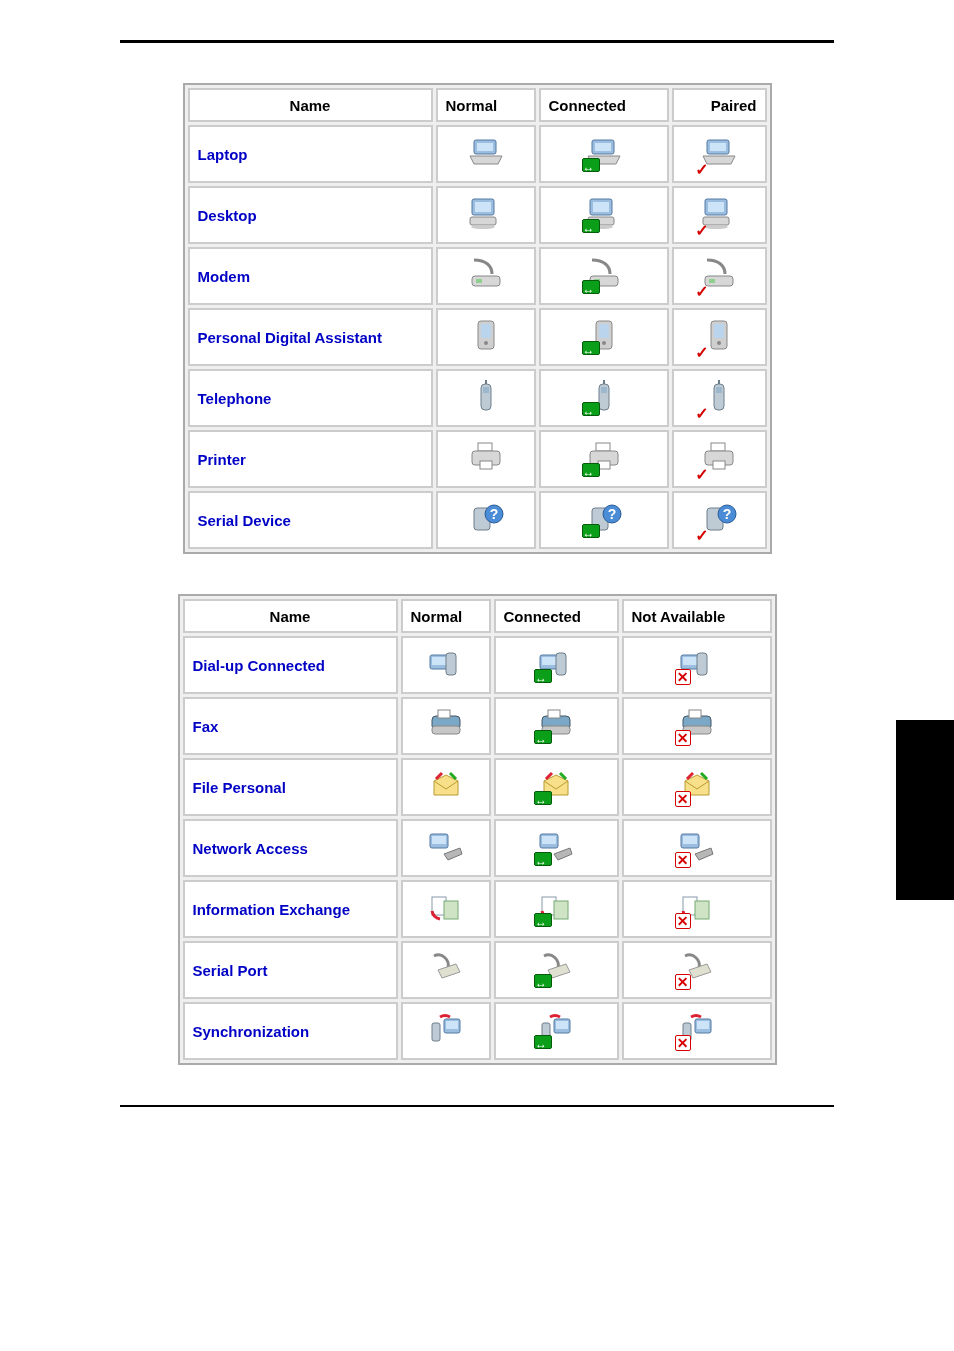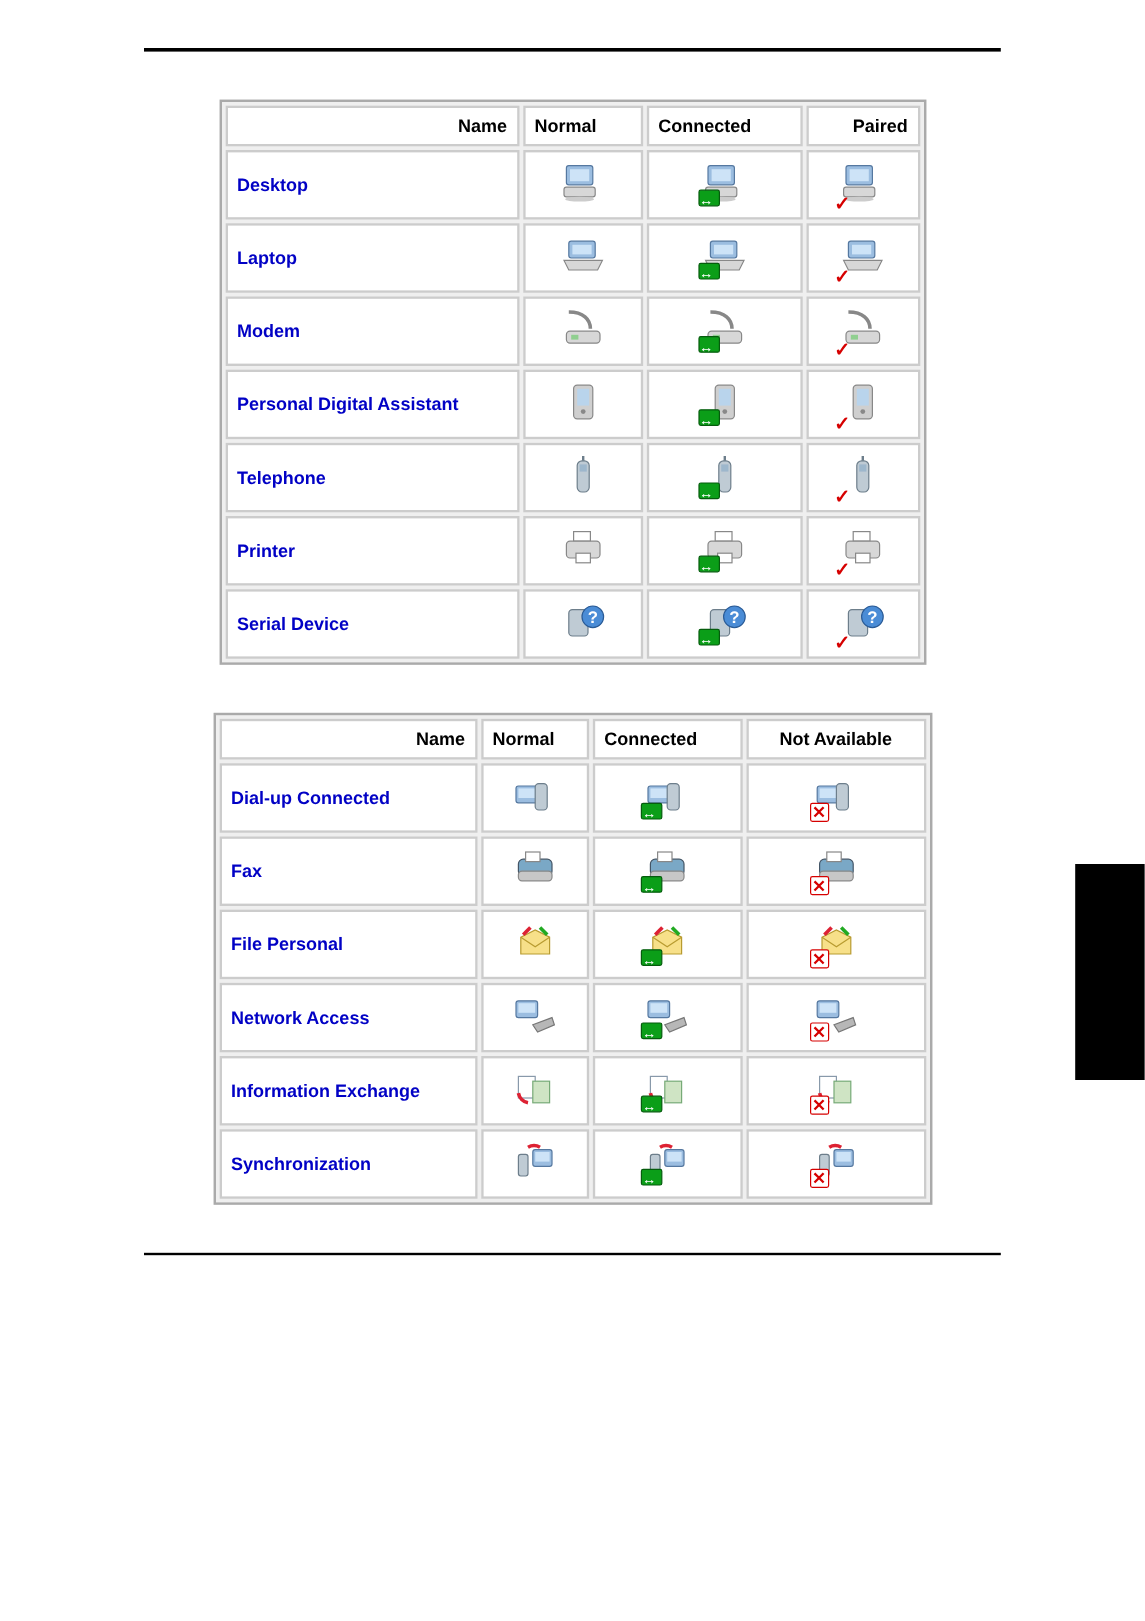--- a/index.html
+++ b/index.html
@@ -42,21 +42,21 @@
     margin: 0 auto 40px auto;
   }
   table.xp th, table.xp td {
     border: 2px solid #ccc;
     background: #fff;
     padding: 6px 8px;
     vertical-align: middle;
     box-sizing: border-box;
   }
   table.xp th {
-    text-align: right;
+    text-align: center;
     font-weight: bold;
     font-size: 15px;
     color: #000;
     height: 34px;
   }
   .rowname {
     color: #0101C5;
     font-weight: bold;
     font-size: 15px;
     text-align: left;
@@ -227,41 +227,41 @@
     <thead>
       <tr>
         <th>Name</th>
         <th style="text-align:left">Normal</th>
         <th style="text-align:left">Connected</th>
         <th style="text-align:right">Paired</th>
       </tr>
     </thead>
     <tbody id="t1body">
         <tr>
+          <td class="rowname">Laptop</td>
+          <td class="icon-cell"><span class="ico "><svg>
+                <use href="#sym-laptop"></use>
+              </svg></span></td>
+          <td class="icon-cell"><span class="ico badge-connected"><svg>
+                <use href="#sym-laptop"></use>
+              </svg></span></td>
+          <td class="icon-cell"><span class="ico badge-paired"><svg>
+                <use href="#sym-laptop"></use>
+              </svg></span></td>
+        </tr>
+        <tr>
           <td class="rowname">Desktop</td>
           <td class="icon-cell"><span class="ico "><svg>
                 <use href="#sym-desktop"></use>
               </svg></span></td>
           <td class="icon-cell"><span class="ico badge-connected"><svg>
                 <use href="#sym-desktop"></use>
               </svg></span></td>
           <td class="icon-cell"><span class="ico badge-paired"><svg>
                 <use href="#sym-desktop"></use>
-              </svg></span></td>
-        </tr>
-        <tr>
-          <td class="rowname">Laptop</td>
-          <td class="icon-cell"><span class="ico "><svg>
-                <use href="#sym-laptop"></use>
-              </svg></span></td>
-          <td class="icon-cell"><span class="ico badge-connected"><svg>
-                <use href="#sym-laptop"></use>
-              </svg></span></td>
-          <td class="icon-cell"><span class="ico badge-paired"><svg>
-                <use href="#sym-laptop"></use>
               </svg></span></td>
         </tr>
         <tr>
           <td class="rowname">Modem</td>
           <td class="icon-cell"><span class="ico "><svg>
                 <use href="#sym-modem"></use>
               </svg></span></td>
           <td class="icon-cell"><span class="ico badge-connected"><svg>
                 <use href="#sym-modem"></use>
               </svg></span></td>
@@ -325,21 +325,21 @@
       <col style="width:215px">
         <col style="width:90px">
         <col style="width:125px">
         <col style="width:150px">
     </colgroup>
     <thead>
       <tr>
         <th>Name</th>
         <th style="text-align:left">Normal</th>
         <th style="text-align:left">Connected</th>
-        <th style="text-align:center">Not Available</th>
+        <th style="text-align:left">Not Available</th>
       </tr>
     </thead>
     <tbody id="t2body">
         <tr>
           <td class="rowname">Dial-up Connected</td>
           <td class="icon-cell"><span class="ico "><svg>
                 <use href="#sym-dialup"></use>
               </svg></span></td>
           <td class="icon-cell"><span class="ico badge-connected"><svg>
                 <use href="#sym-dialup"></use>
@@ -390,20 +390,32 @@
                 <use href="#sym-infoexchange"></use>
               </svg></span></td>
           <td class="icon-cell"><span class="ico badge-connected"><svg>
                 <use href="#sym-infoexchange"></use>
               </svg></span></td>
           <td class="icon-cell"><span class="ico badge-na"><svg>
                 <use href="#sym-infoexchange"></use>
               </svg></span></td>
         </tr>
         <tr>
+          <td class="rowname">Serial Port</td>
+          <td class="icon-cell"><span class="ico "><svg>
+                <use href="#sym-serial"></use>
+              </svg></span></td>
+          <td class="icon-cell"><span class="ico badge-connected"><svg>
+                <use href="#sym-serial"></use>
+              </svg></span></td>
+          <td class="icon-cell"><span class="ico badge-na"><svg>
+                <use href="#sym-serial"></use>
+              </svg></span></td>
+        </tr>
+        <tr>
           <td class="rowname">Synchronization</td>
           <td class="icon-cell"><span class="ico "><svg>
                 <use href="#sym-sync"></use>
               </svg></span></td>
           <td class="icon-cell"><span class="ico badge-connected"><svg>
                 <use href="#sym-sync"></use>
               </svg></span></td>
           <td class="icon-cell"><span class="ico badge-na"><svg>
                 <use href="#sym-sync"></use>
               </svg></span></td>

